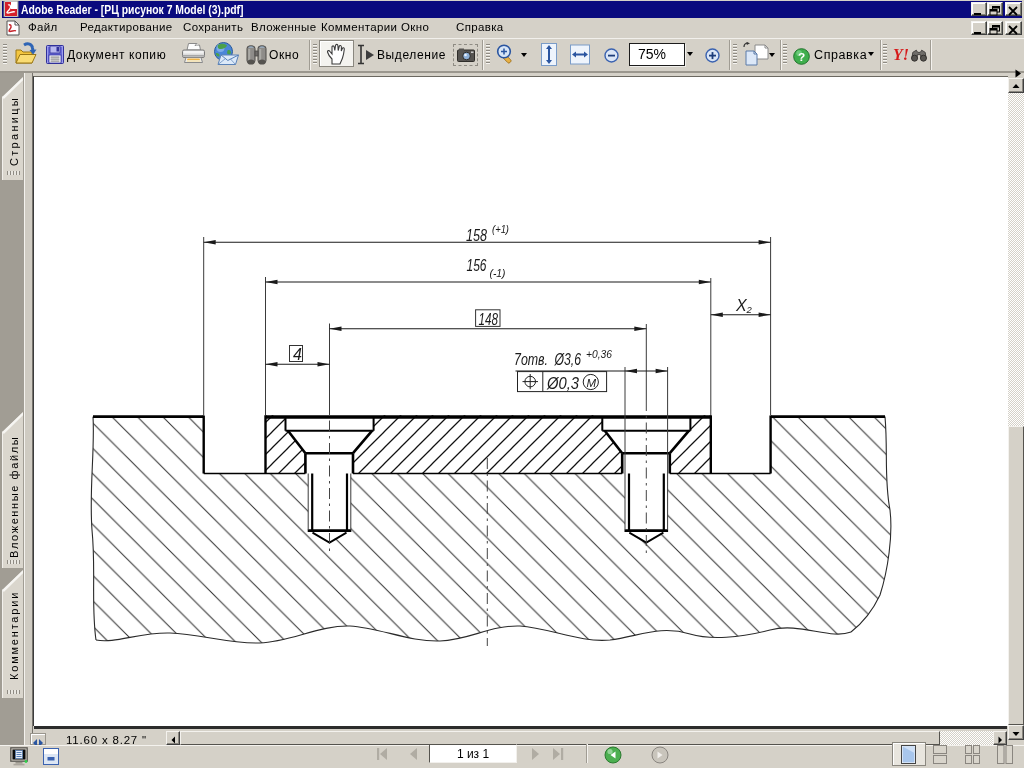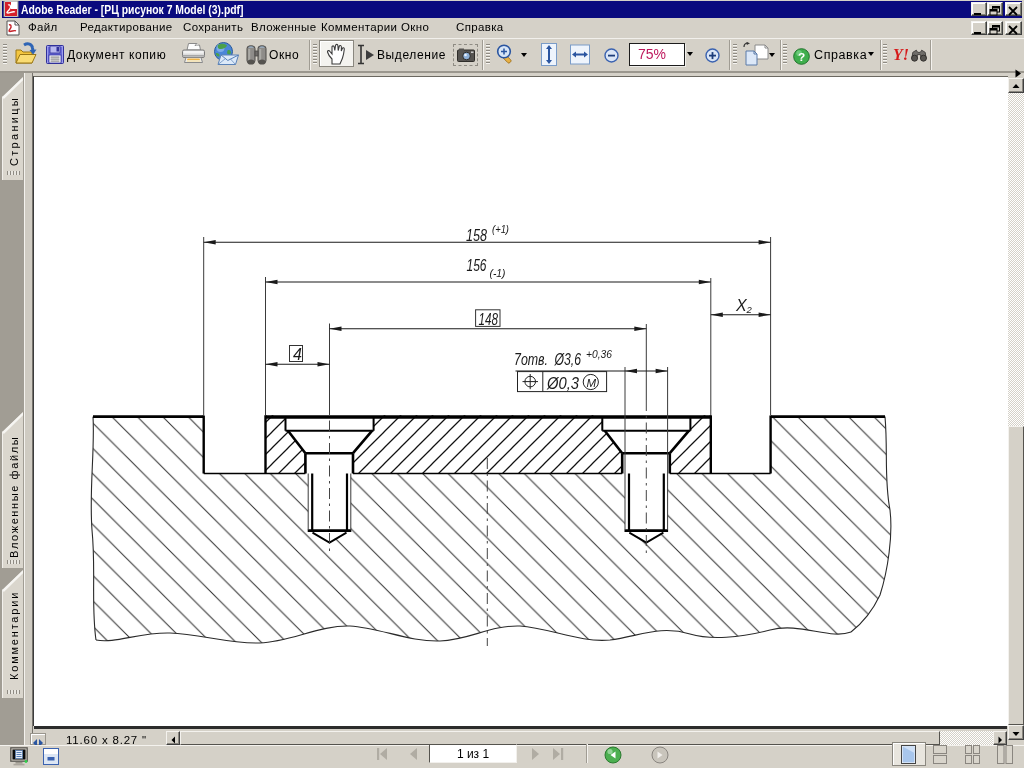--- a/index.html
+++ b/index.html
@@ -205,21 +205,21 @@
     <rect x="5" y="10.5" width="10" height="2" fill="#2a55a0"></rect>
   <path d="M18,11.5 L14,8.5 L14,14.5 Z" fill="#2a55a0"></path>
 </svg>
 
 <svg class="abs" style="left:604px;top:48px" width="15" height="15" viewBox="0 0 15 15">
   <circle cx="7.5" cy="7.5" r="6.5" fill="#dbe6f6" stroke="#3a62b0" stroke-width="1.4"></circle>
   <rect x="4" y="6.7" width="7" height="1.8" fill="#1c3d7a"></rect>
 </svg>
 
 <div class="abs" style="left:629px;top:43px;width:56px;height:23px;background:#fff;border:1.5px solid #1c1c1c;box-shadow:1px 1px 0 #f0efeb"></div>
-<div class="abs" style="left:638px;top:46px;font-size:14px;color:#be185d">75%</div>
+<div class="abs" style="left:638px;top:46px;font-size:14px;color:#000000">75%</div>
 <div class="caret" style="left:687px;top:52px"></div>
 
 <svg class="abs" style="left:705px;top:48px" width="15" height="15" viewBox="0 0 15 15">
   <circle cx="7.5" cy="7.5" r="6.5" fill="#dbe6f6" stroke="#3a62b0" stroke-width="1.4"></circle>
   <rect x="4" y="6.7" width="7" height="1.8" fill="#1c3d7a"></rect>
   <rect x="6.6" y="4.1" width="1.8" height="7" fill="#1c3d7a"></rect>
 </svg>
 
 <svg class="abs" style="left:742px;top:42px" width="28" height="24" viewBox="0 0 28 24">
   <path d="M13,3 L23,3 L26,6 L26,17 L13,17 Z" fill="#fff" stroke="#8a8a8a"></path>

